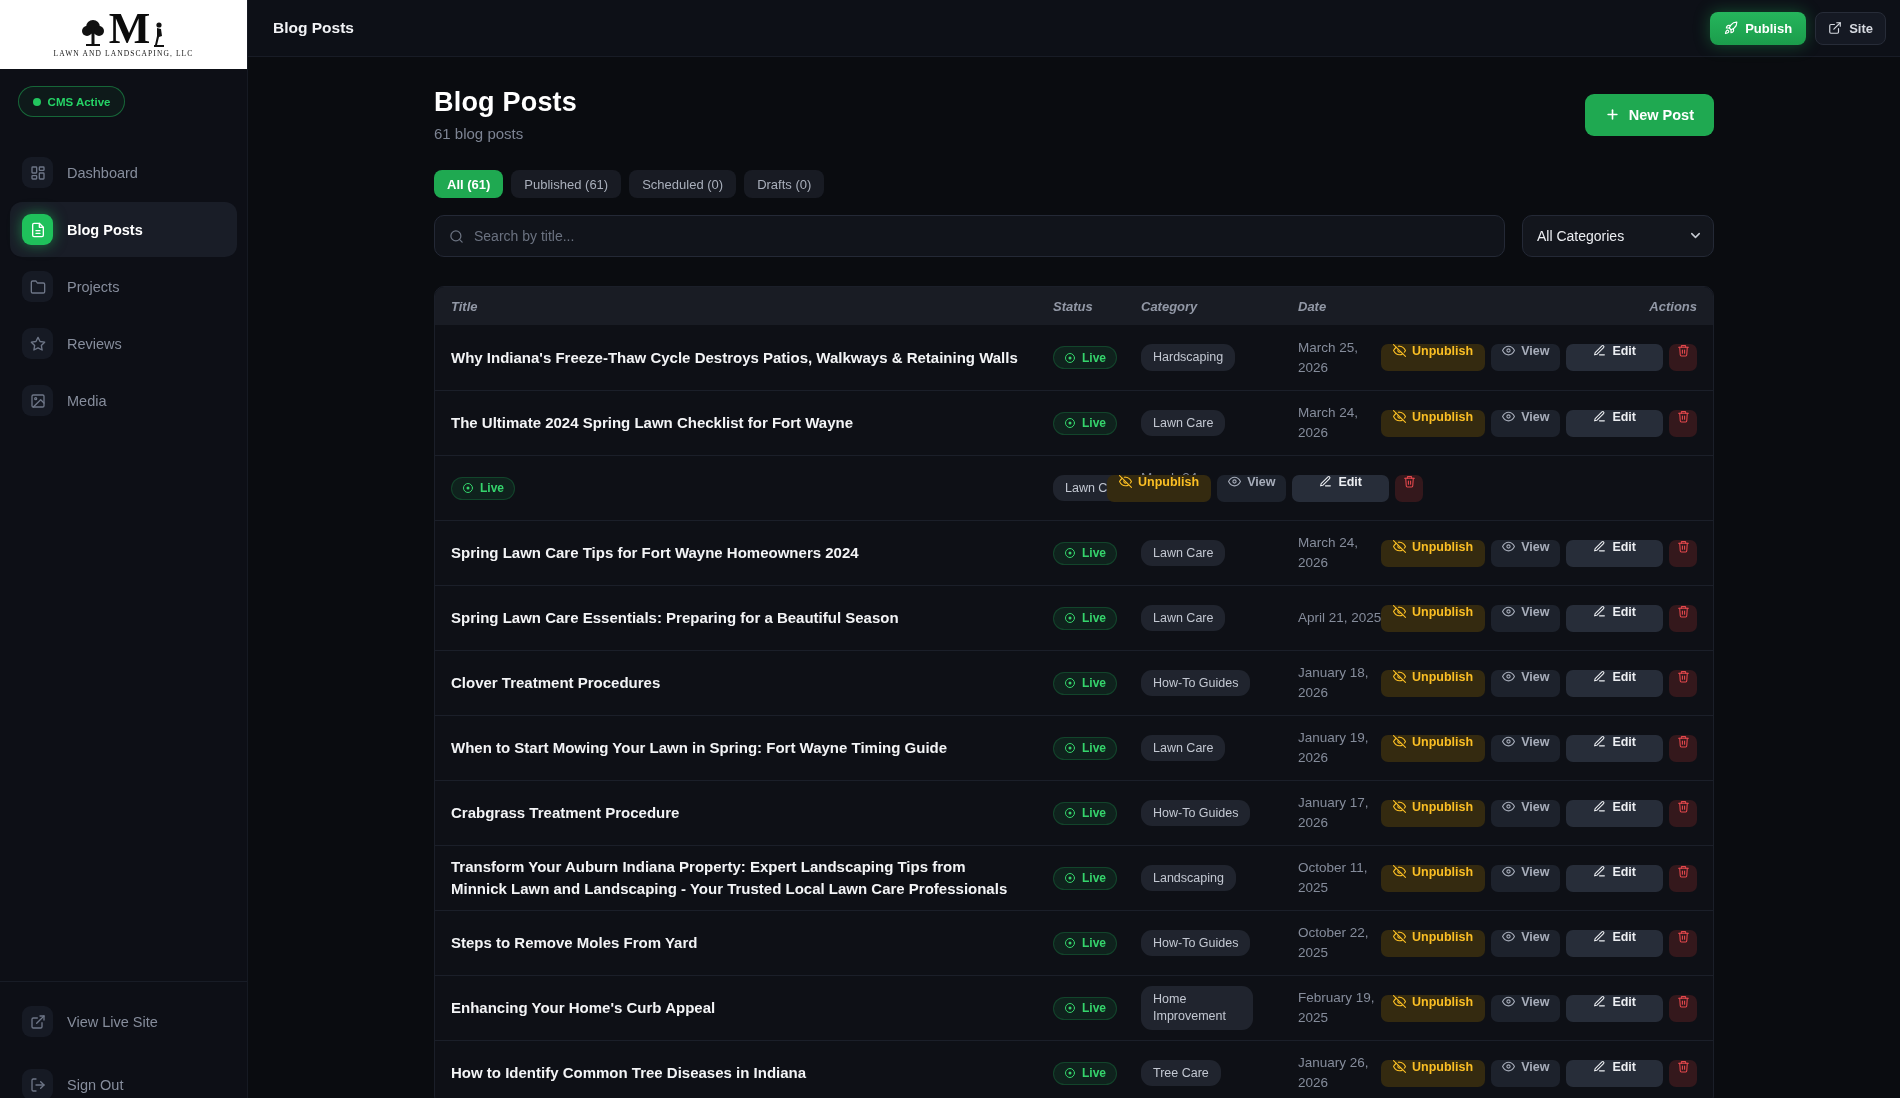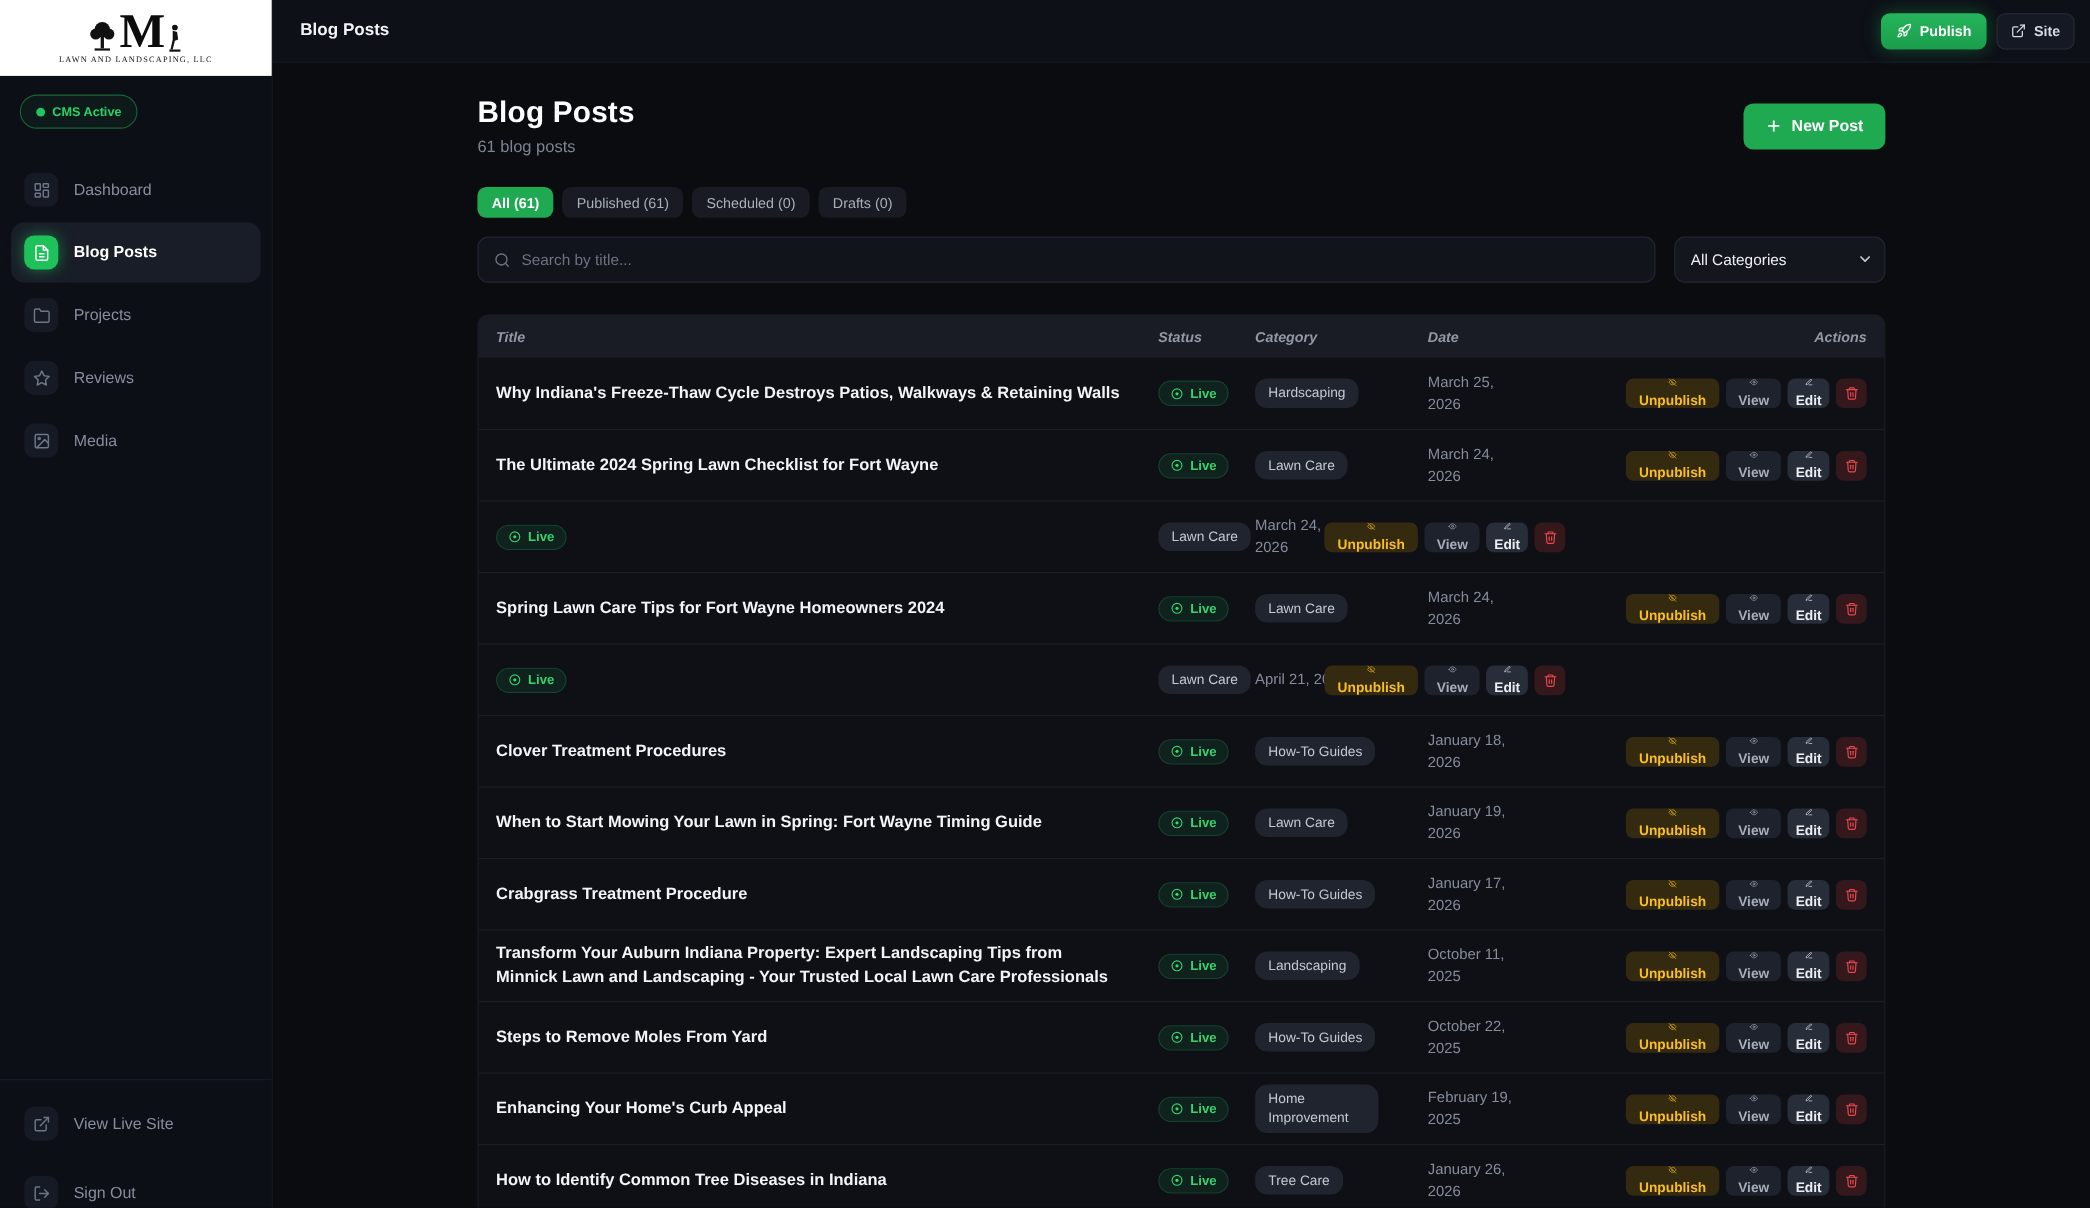--- a/index.html
+++ b/index.html
@@ -92,26 +92,26 @@
   .cell-title { color:#f3f4f6; font-size:15px; font-weight:700; line-height:1.45;
     padding-right:28px; }
   .live-pill { display:inline-flex; align-items:center; gap:6px; height:23px; padding:0 10px;
     border-radius:999px; background:rgba(34,197,94,.10); border:1px solid rgba(34,197,94,.22);
     color:#35d46c; font-size:12px; font-weight:600; width:max-content; }
   .live-pill svg { width:12px; height:12px; }
   .cat-chip { display:inline-block; max-width:112px; padding:5px 12px; border-radius:11px;
     background:#20242e; color:#c3c8d2; font-size:12.5px; line-height:1.35; width:max-content; }
   .cell-date { color:#858c9b; font-size:13.5px; line-height:1.45; width:92px; }
   .cell-actions { justify-self:end; display:flex; align-items:center; gap:6px; }
-  .abtn { display:inline-flex; align-items:center; gap:6px; height:27px; border:none;
-    border-radius:7px; cursor:pointer; font-family:inherit; font-size:12.5px;flex-direction:column; }
+  .abtn { display:inline-flex; align-items:flex-start; gap:6px; height:27px; border:none;
+    border-radius:7px; cursor:pointer; font-family:inherit; font-size:12.5px; }
   .abtn svg { width:13px; height:13px; }
   .abtn-unpublish { background:#342a10; color:#fbbf24; font-weight:700; padding:0 12px; }
   .abtn-view { background:#1d222c; color:#a7adba; font-weight:600; padding:0 11px; }
-  .abtn-edit { background:#272d39; color:#eceef2; font-weight:700; padding:0 7px; }
+  .abtn-edit { background:#272d39; color:#eceef2; font-weight:700; padding:0 27px; }
   .abtn-delete { background:#34181c; color:#e5484d; width:28px; justify-content:center; padding:0; }
 </style>
 </head>
 <body>
 
 <div class="app">
 
   <aside class="sidebar">
     <div class="logo-box">
       <div class="logo-mark">
@@ -463,20 +463,21 @@
                       <polyline points="3 6 5 6 21 6"></polyline>
                       <path d="M19 6l-1 14a2 2 0 0 1-2 2H8a2 2 0 0 1-2-2L5 6"></path>
                       <path d="M8 6V4a1 1 0 0 1 1-1h6a1 1 0 0 1 1 1v2"></path>
                       <line x1="10" y1="11" x2="10" y2="17"></line>
                       <line x1="14" y1="11" x2="14" y2="17"></line>
                     </svg>
                   </button>
     </div>
   </div>
   <div class="trow">
+    <div class="cell-title">Spring Lawn Care Essentials: Preparing for a Beautiful Season</div>
     <div><span class="live-pill">
                     <svg style="width:12px;height:12px" viewBox="0 0 24 24" fill="none" stroke="currentColor" stroke-width="2" stroke-linecap="round" stroke-linejoin="round">
                       <circle cx="12" cy="12" r="9"></circle>
                       <circle cx="12" cy="12" r="3" fill="currentColor" stroke="none"></circle>
                     </svg>
                     <span>Live</span>
                   </span></div>
     <div><span class="cat-chip">Lawn Care</span></div>
     <div class="cell-date">April 21, 2025</div>
     <div class="cell-actions">

